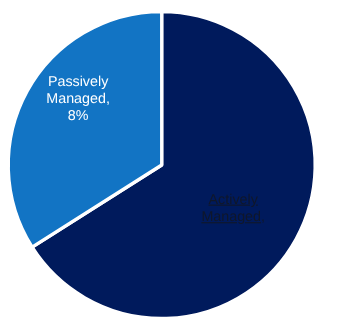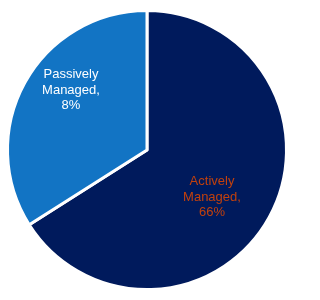--- a/index.html
+++ b/index.html
@@ -61,19 +61,18 @@
 
     <path id="slice-passive" d="M 147 150 L 29.22 224.75 A 139.5 139.5 0 0 1 147.00 10.50 Z" fill="#1274C4" stroke="#ffffff" stroke-width="3" stroke-linejoin="round"></path>
   </svg>
 
   <div class="slice-label" id="label-passive" style="color: rgb(255, 255, 255);">
     <span class="lbl-line">Passively</span>
     <span class="lbl-line">Managed,</span>
     <span class="lbl-line">8%</span>
   </div>
 
-  <div class="slice-label" id="label-active" style="color: #c2410c;">
+  <div class="slice-label" id="label-active" style="color: #0f172a; text-decoration: underline;">
     <span class="lbl-line">Actively</span>
     <span class="lbl-line">Managed,</span>
-    <span class="lbl-line">66%</span>
   </div>
 
 </div>
 
 </body></html>

